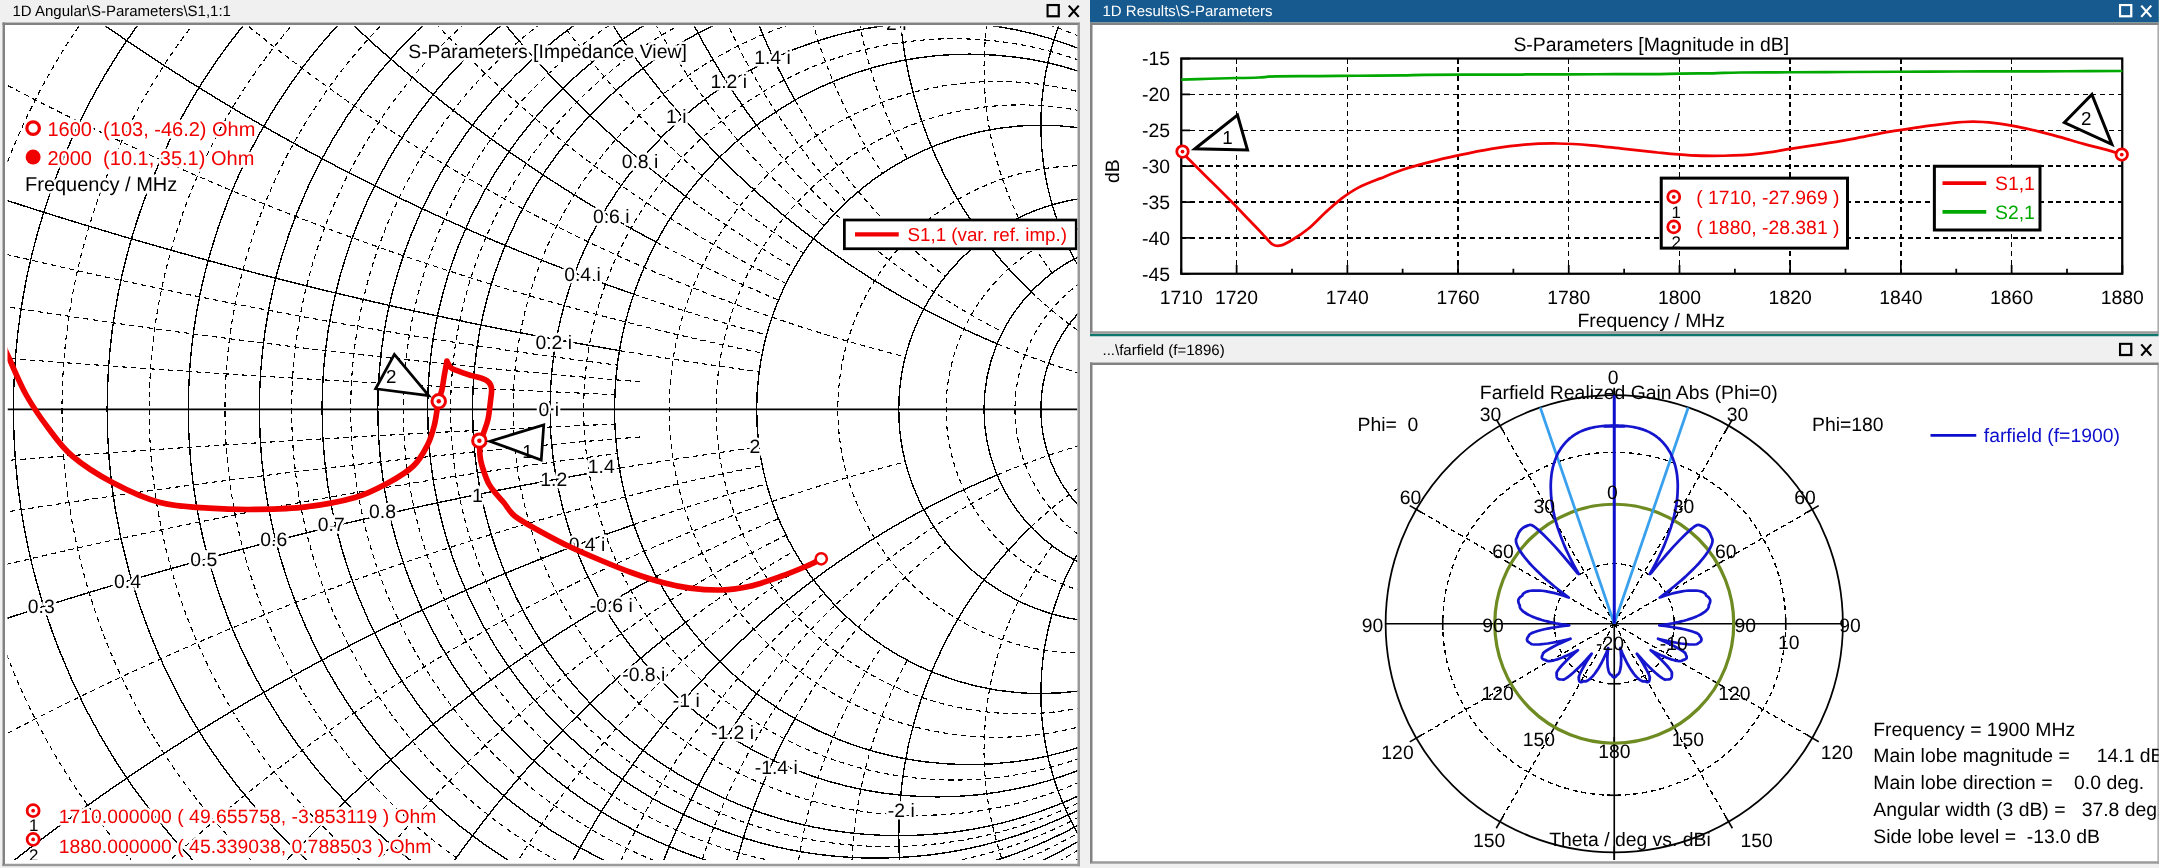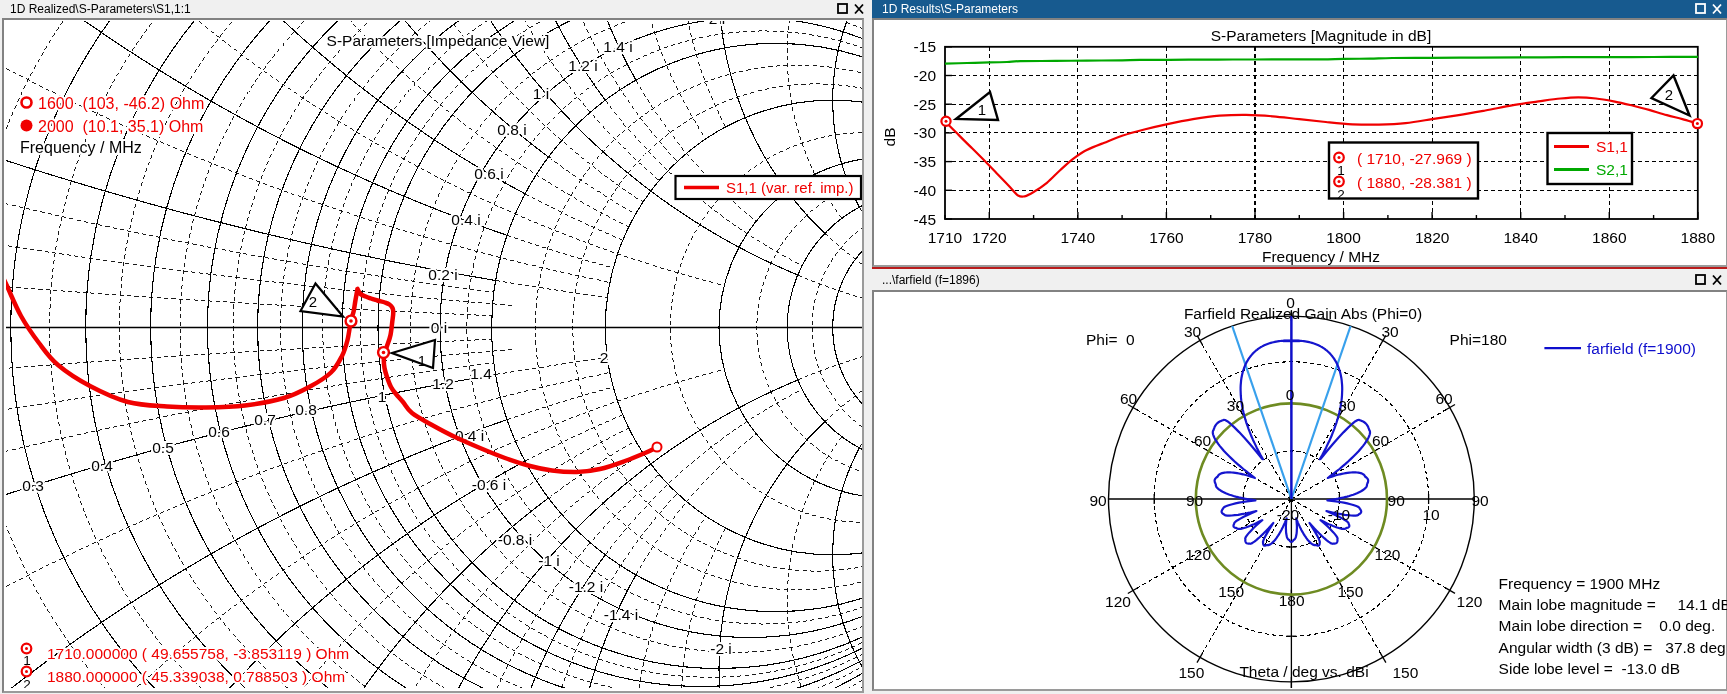--- a/index.html
+++ b/index.html
@@ -1,20 +1,20 @@
 <!DOCTYPE html>
 <html><head><meta charset="utf-8"><style>
 * {margin:0;padding:0;box-sizing:border-box}
 body {width:1727px;height:694px;overflow:hidden;background:#f0f0f0;font-family:"Liberation Sans",sans-serif;position:relative}
 .ttext {position:absolute;left:10px;top:0;font-size:12px;line-height:18px;color:#000;white-space:pre}
 .client {position:absolute;background:#fff;border:2px solid #828282;border-right-color:#9a9a9a;border-bottom-color:#9a9a9a}
 </style></head><body>
 
 <div style="position:absolute;left:0;top:0;width:866px;height:694px;background:#f0f0f0">
-  <div class="ttext">1D Realized\S-Parameters\S1,1:1</div>
+  <div class="ttext">1D Angular\S-Parameters\S1,1:1</div>
   <div class="client" style="left:2px;top:18px;width:862px;height:675px"></div>
 </div>
 <svg style="position:absolute;left:837px;top:3px" width="34" height="12" viewBox="0 0 34 12">
     <rect x="1" y="1" width="9" height="9" fill="none" stroke="#000" stroke-width="1.8"></rect>
     <path d="M18 1.5 L26 10.5 M26 1.5 L18 10.5" stroke="#000" stroke-width="1.8"></path>
   </svg>
 <svg style="position:absolute;left:4px;top:20px" width="858" height="669" viewBox="4 20 858 669">
 <defs>
       <clipPath id="smclip">
         <rect x="6" y="21" width="856" height="667"></rect>
@@ -165,21 +165,21 @@
       <circle cx="26.5" cy="648.5" r="1.5" fill="#f00000"></circle>
 <text x="27" y="665" font-size="13.5" text-anchor="middle" fill="#000">1</text>
 <circle cx="26.5" cy="671.5" r="4.8" fill="#fff" stroke="#f00000" stroke-width="2.2"></circle>
       <circle cx="26.5" cy="671.5" r="1.5" fill="#f00000"></circle>
 <text x="27" y="689" font-size="13.5" text-anchor="middle" fill="#000">2</text>
 <text x="47" y="658.5" font-size="15.5" text-anchor="start" fill="#f00000" stroke="#fff" stroke-width="4" paint-order="stroke">1710.000000 ( 49.655758, -3.853119 ) Ohm</text>
 <text x="47" y="682" font-size="15.5" text-anchor="start" fill="#f00000" stroke="#fff" stroke-width="4" paint-order="stroke">1880.000000 ( 45.339038, 0.788503 ) Ohm</text>
 </g>
   </svg>
 
-<div style="position:absolute;left:872px;top:0;width:855px;height:269px;background:#b91c1c">
+<div style="position:absolute;left:872px;top:0;width:855px;height:269px;background:#0f766e">
   <div style="position:absolute;left:0;top:0;width:855px;height:18px;background:#175a8f"></div>
   <div class="ttext" style="color:#fff">1D Results\S-Parameters</div>
   <div class="client" style="left:0px;top:18px;width:856px;height:249px"></div>
 </div>
 <svg style="position:absolute;left:1695px;top:3px" width="34" height="12" viewBox="0 0 34 12">
     <rect x="1" y="1" width="9" height="9" fill="none" stroke="#fff" stroke-width="1.8"></rect>
     <path d="M18 1.5 L26 10.5 M26 1.5 L18 10.5" stroke="#fff" stroke-width="1.8"></path>
   </svg>
 <svg style="position:absolute;left:874px;top:20px" width="853" height="245" viewBox="874 20 853 245">
 <g stroke="#000" stroke-width="1.1" stroke-dasharray="4 3" shape-rendering="crispEdges">

